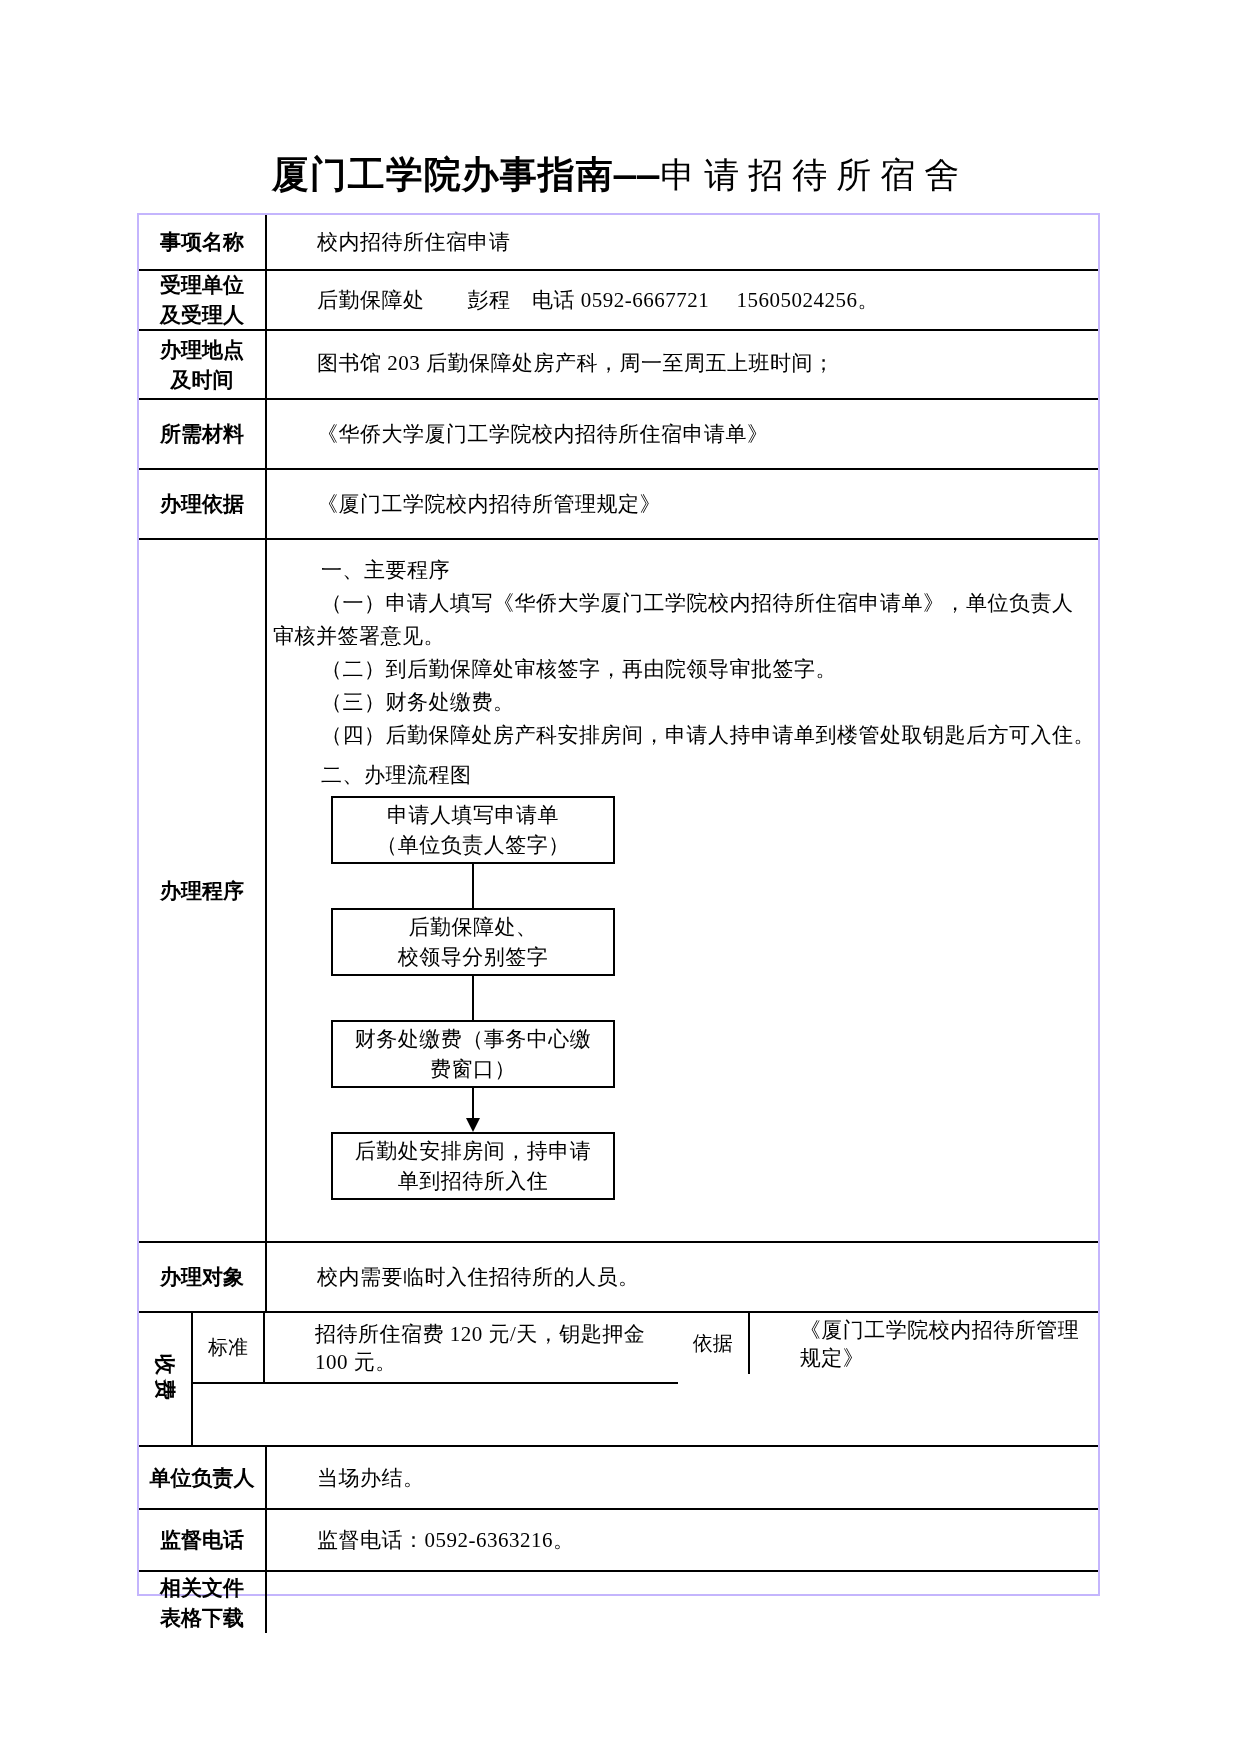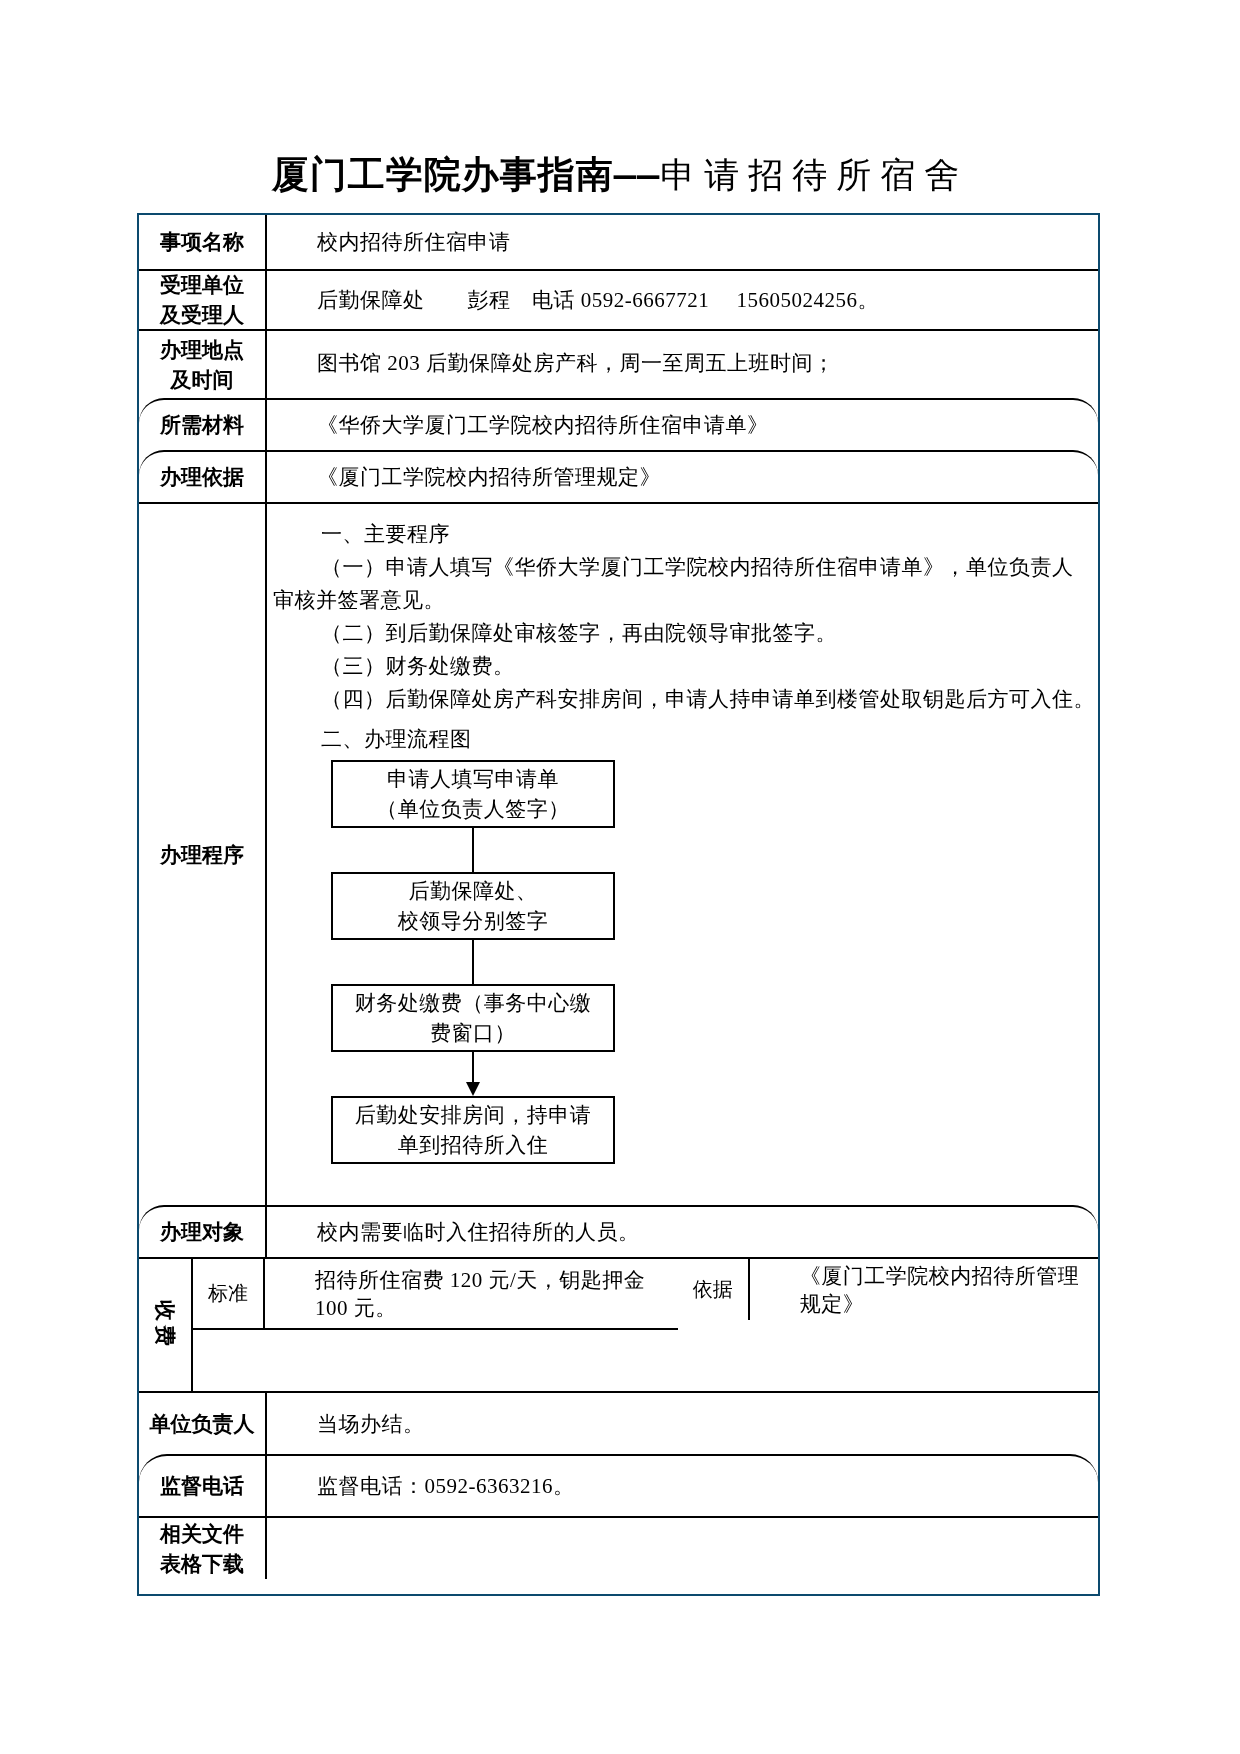--- a/index.html
+++ b/index.html
@@ -17,41 +17,41 @@
     font-family:Liberation Mono, monospace;
     font-weight:bold;font-size:37px;letter-spacing:1px;
   }
   .title-light{
     font-family:"Liberation Serif","DejaVu Serif",serif;
     font-weight:400;font-size:35px;letter-spacing:9px;
   }
   
   .guide-table{
     position:absolute;left:137px;top:213px;width:963px;height:1383px;
-    border:2px solid #0c4a6e;box-sizing:border-box;
+    border:2px solid #c4b5fd;box-sizing:border-box;
     font-size:21px;
   }
   .t-row{display:flex;box-sizing:border-box;}
   .t-row + .t-row{border-top:2px solid #000;}
   .label-cell{
     width:128px;flex:0 0 128px;border-right:2px solid #000;
     display:flex;flex-direction:column;align-items:center;justify-content:center;
     font-family:"Liberation Sans","DejaVu Sans",sans-serif;
     font-weight:bold;font-size:21px;line-height:30px;text-align:center;
     box-sizing:border-box;
   }
   .value-cell{
     flex:1;display:flex;align-items:center;
     padding-left:50px;padding-right:16px;
     white-space:pre-wrap;letter-spacing:0.5px;
     box-sizing:border-box;
   }
   .top-align .value-cell{align-items:flex-start;padding-top:7px;margin-top:11px;}
-  .h54{height:54px;} .h60{height:60px;} .h69{height:69px;} .h57{height:52px;border-radius:25px;}
-  .h703{height:703px;} .h134{height:134px;} .h63{height:63px;} .h62{height:62px;border-radius:28px;}
+  .h54{height:54px;} .h60{height:60px;} .h69{height:69px;} .h57{height:70px;}
+  .h703{height:703px;} .h134{height:134px;} .h63{height:63px;} .h62{height:62px;}
   
   .proc-cell{
     flex:1;box-sizing:border-box;
     padding:14px 4px 0 6px;
     line-height:33px;letter-spacing:0.5px;
   }
   .ln{white-space:nowrap;}
   .ind{padding-left:48px;}
   .flow-title{white-space:nowrap;padding-left:48px;margin-top:7px;}
   .flowchart{width:284px;margin-left:58px;margin-top:4px;}

